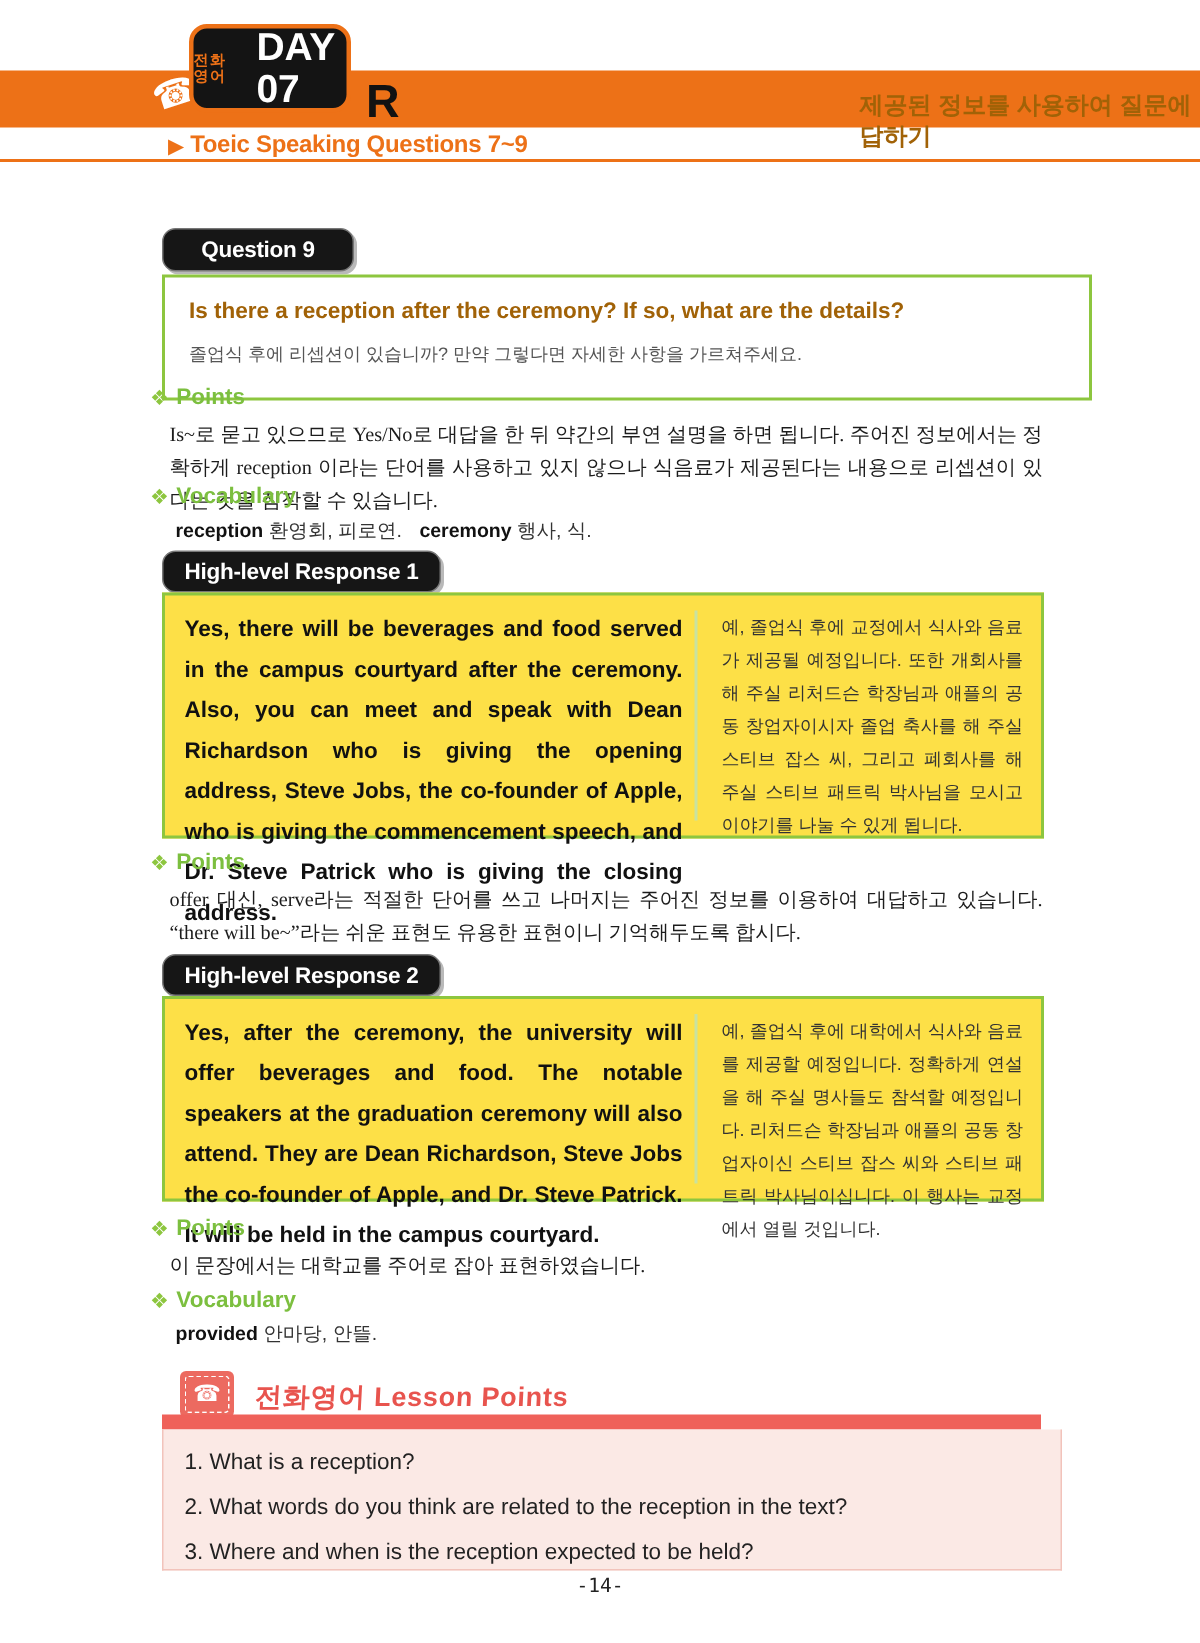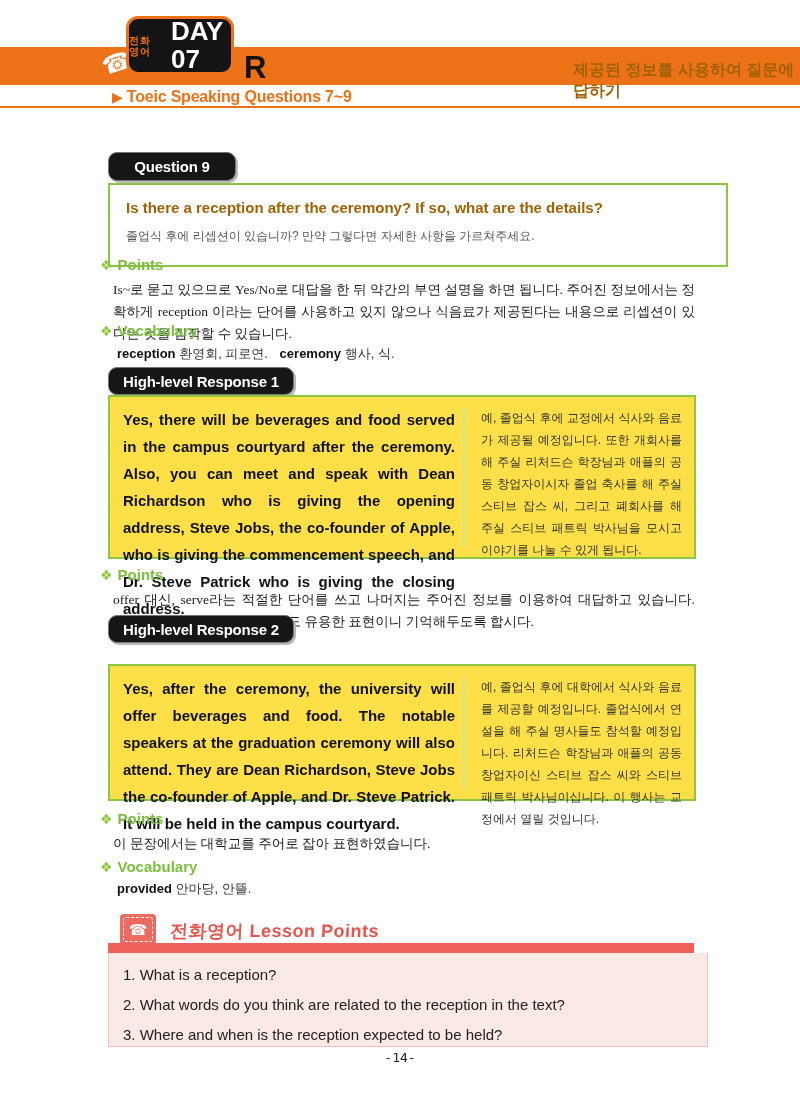--- a/index.html
+++ b/index.html
@@ -118,25 +118,25 @@
     <div class="divider"></div>
     <div class="col-ko">예, 졸업식 후에 교정에서 식사와 음료가 제공될 예정입니다. 또한 개회사를 해 주실 리처드슨 학장님과 애플의 공동 창업자이시자 졸업 축사를 해 주실 스티브 잡스 씨, 그리고 폐회사를 해 주실 스티브 패트릭 박사님을 모시고 이야기를 나눌 수 있게 됩니다.</div>
   </div>
 
   <div class="gp-head" style="top:566px;">
     <span class="diamond">❖</span>
     <span class="label">Points</span>
   </div>
   <div class="gp-body" style="top:589px;">offer 대신, serve라는 적절한 단어를 쓰고 나머지는 주어진 정보를 이용하여 대답하고 있습니다. “there will be~”라는 쉬운 표현도 유용한 표현이니 기억해두도록 합시다.</div>
 
-  <div class="black-badge" style="left:108px;top:615px;width:184px;height:26px;text-align:right;">High-level Response 2</div>
+  <div class="black-badge" style="left:108px;top:636px;width:184px;height:26px;text-align:right;">High-level Response 2</div>
   <div class="resp-box" style="top:664px;height:133px;">
     <div class="col-en">Yes, after the ceremony, the university will offer beverages and food. The notable speakers at the graduation ceremony will also attend. They are Dean Richardson, Steve Jobs the co-founder of Apple, and Dr. Steve Patrick. It will be held in the campus courtyard.</div>
     <div class="divider"></div>
-    <div class="col-ko">예, 졸업식 후에 대학에서 식사와 음료를 제공할 예정입니다. 졸업식에서 연설을 해 주실 명사들도 참석할 예정입니다. 리처드슨 학장님과 애플의 공동 창업자이신 스티브 잡스 씨와 스티브 패트릭 박사님이십니다. 이 행사는 교정에서 열릴 것입니다.</div>
+    <div class="col-ko">예, 졸업식 후에 대학에서 식사와 음료를 제공할 예정입니다. 정확하게 연설을 해 주실 명사들도 참석할 예정입니다. 리처드슨 학장님과 애플의 공동 창업자이신 스티브 잡스 씨와 스티브 패트릭 박사님이십니다. 이 행사는 교정에서 열릴 것입니다.</div>
   </div>
 
   <div class="gp-head" style="top:810px;">
     <span class="diamond">❖</span>
     <span class="label">Points</span>
   </div>
   <div class="gp-body" style="top:833px;">이 문장에서는 대학교를 주어로 잡아 표현하였습니다.</div>
 
   <div class="gp-head" style="top:858px;">
     <span class="diamond">❖</span>

